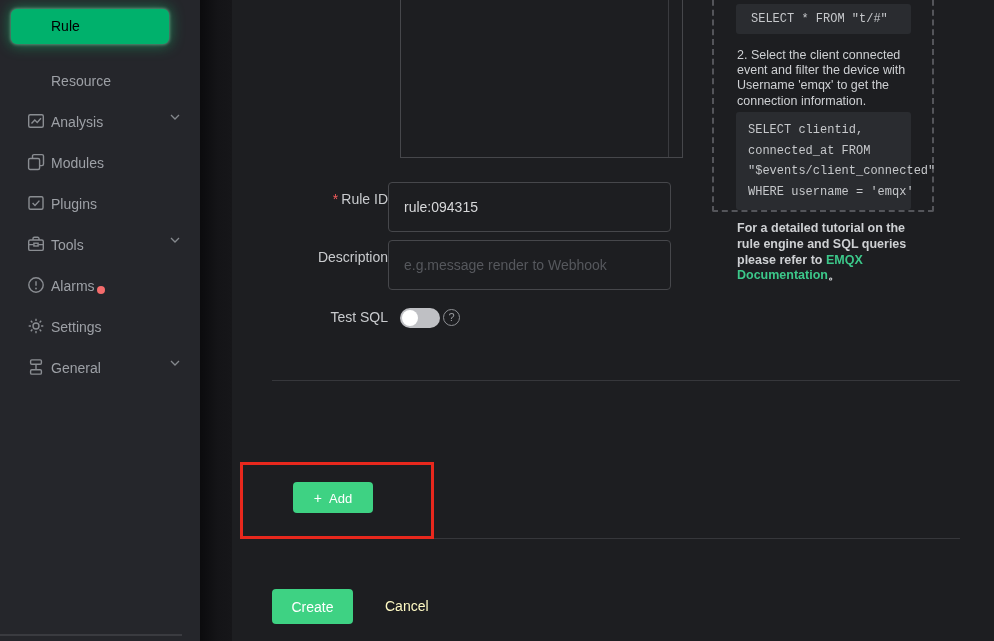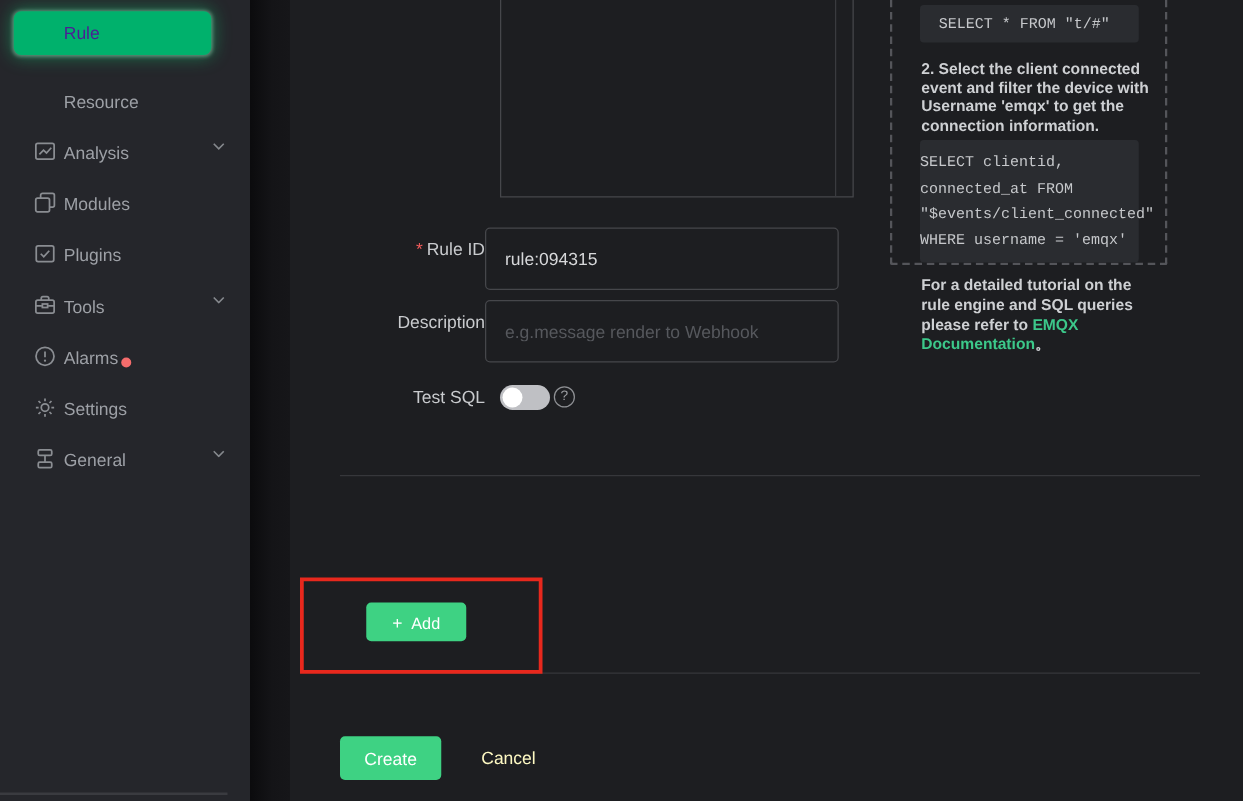--- a/index.html
+++ b/index.html
@@ -7,21 +7,21 @@
               font-family:"Liberation Sans", sans-serif; }
   .page { position:relative; width:994px; height:641px; background:#1d1e21; }
 
   
   .sidebar { position:absolute; left:0; top:0; width:200px; height:641px;
              background:#25262b; z-index:2; }
   .rail { position:absolute; left:200px; top:0; width:32px; height:641px;
           background:linear-gradient(90deg,#0b0b0d 0%,#141417 55%,#161619 100%); z-index:1; }
   .rule-btn { position:relative; margin:9px 11px 4px 11px; width:158px; height:35px;
               background:#00b16c; border-radius:6px; line-height:35px;
-              padding-left:40px; color:#4c1d95; font-size:14px; cursor:pointer;
+              padding-left:40px; color:#000000; font-size:14px; cursor:pointer;
               box-shadow:0 0 3px 1px rgba(190,255,220,.35), 0 0 14px 2px rgba(20,200,115,.45); }
   .menu-item { position:relative; height:41px; display:flex; align-items:flex-end;
                color:#9da0a6; font-size:14px; cursor:pointer; }
   .menu-item .mi-icon { position:absolute; left:27px; width:18px; height:18px; display:flex; }
   .menu-item .mi-label { padding-left:51px; }
   .menu-item .mi-chevron { position:absolute; right:20px; top:18px; }
   .alarm-dot { width:8px; height:8px; border-radius:50%; background:#f56c6c;
                display:inline-block; margin-left:2px; margin-top:-10px; }
   .sidebar-scroll { position:absolute; left:0; top:634px; width:182px; height:2px; background:#3a3b40; }
 
@@ -66,24 +66,24 @@
   .cancel-btn { position:absolute; left:385px; top:589px; height:35px; line-height:35px;
                 color:#fef9c3; font-size:14px; background:none; border:none; cursor:pointer;
                 font-family:"Liberation Sans", sans-serif; }
 
   
   .help-panel { position:absolute; left:712px; top:-10px; width:222px; height:222px;
                 border:2px dashed #54555a; border-radius:2px; }
   .code-block { position:absolute; background:#2a2c30; border-radius:3px; color:#c6c8cb;
                 font-family:"Liberation Mono", monospace; font-size:12px; }
   .code1 { left:736px; top:4px; width:175px; height:30px; line-height:30px; padding:0 15px; }
-  .code2 { left:736px; top:112px; width:175px; padding:8px 0; }
+  .code2 { left:736px; top:112px; width:175px; padding:8px 12px; }
   .code2 div { line-height:20.5px; white-space:nowrap; }
   .help-text { position:absolute; color:#ced0d3; font-size:12.5px; line-height:15.2px; }
-  .para1 { left:737px; top:48px; width:184px;font-weight:bold; }
+  .para1 { left:737px; top:48px; width:184px; }
   .para2 { left:737px; top:221px; width:184px; line-height:15.8px;font-weight:bold; }
   .green-link { color:#3cc88a; cursor:pointer; }
 </style>
 </head>
 <body>
 
 <div class="page">
 
   <div class="rail"></div>
 

